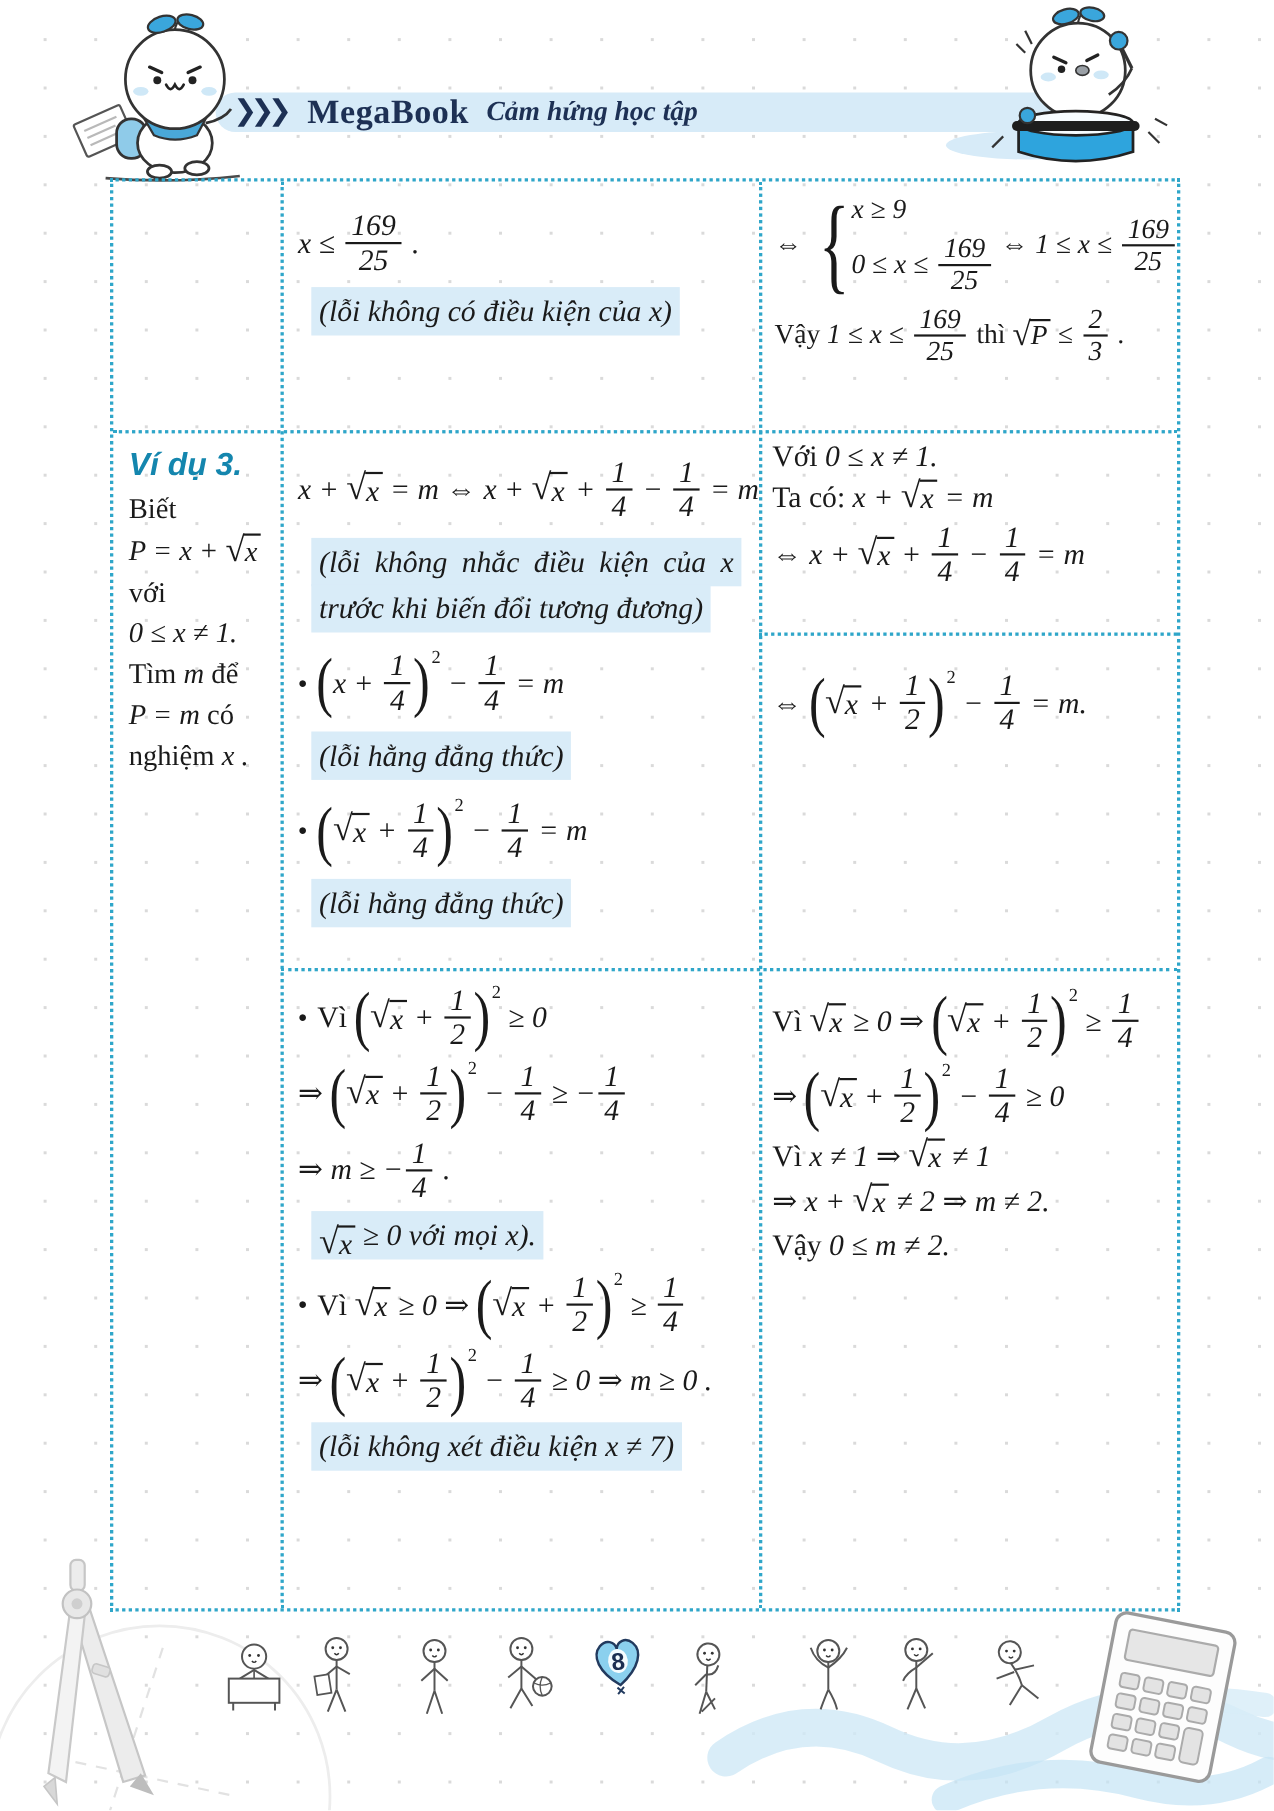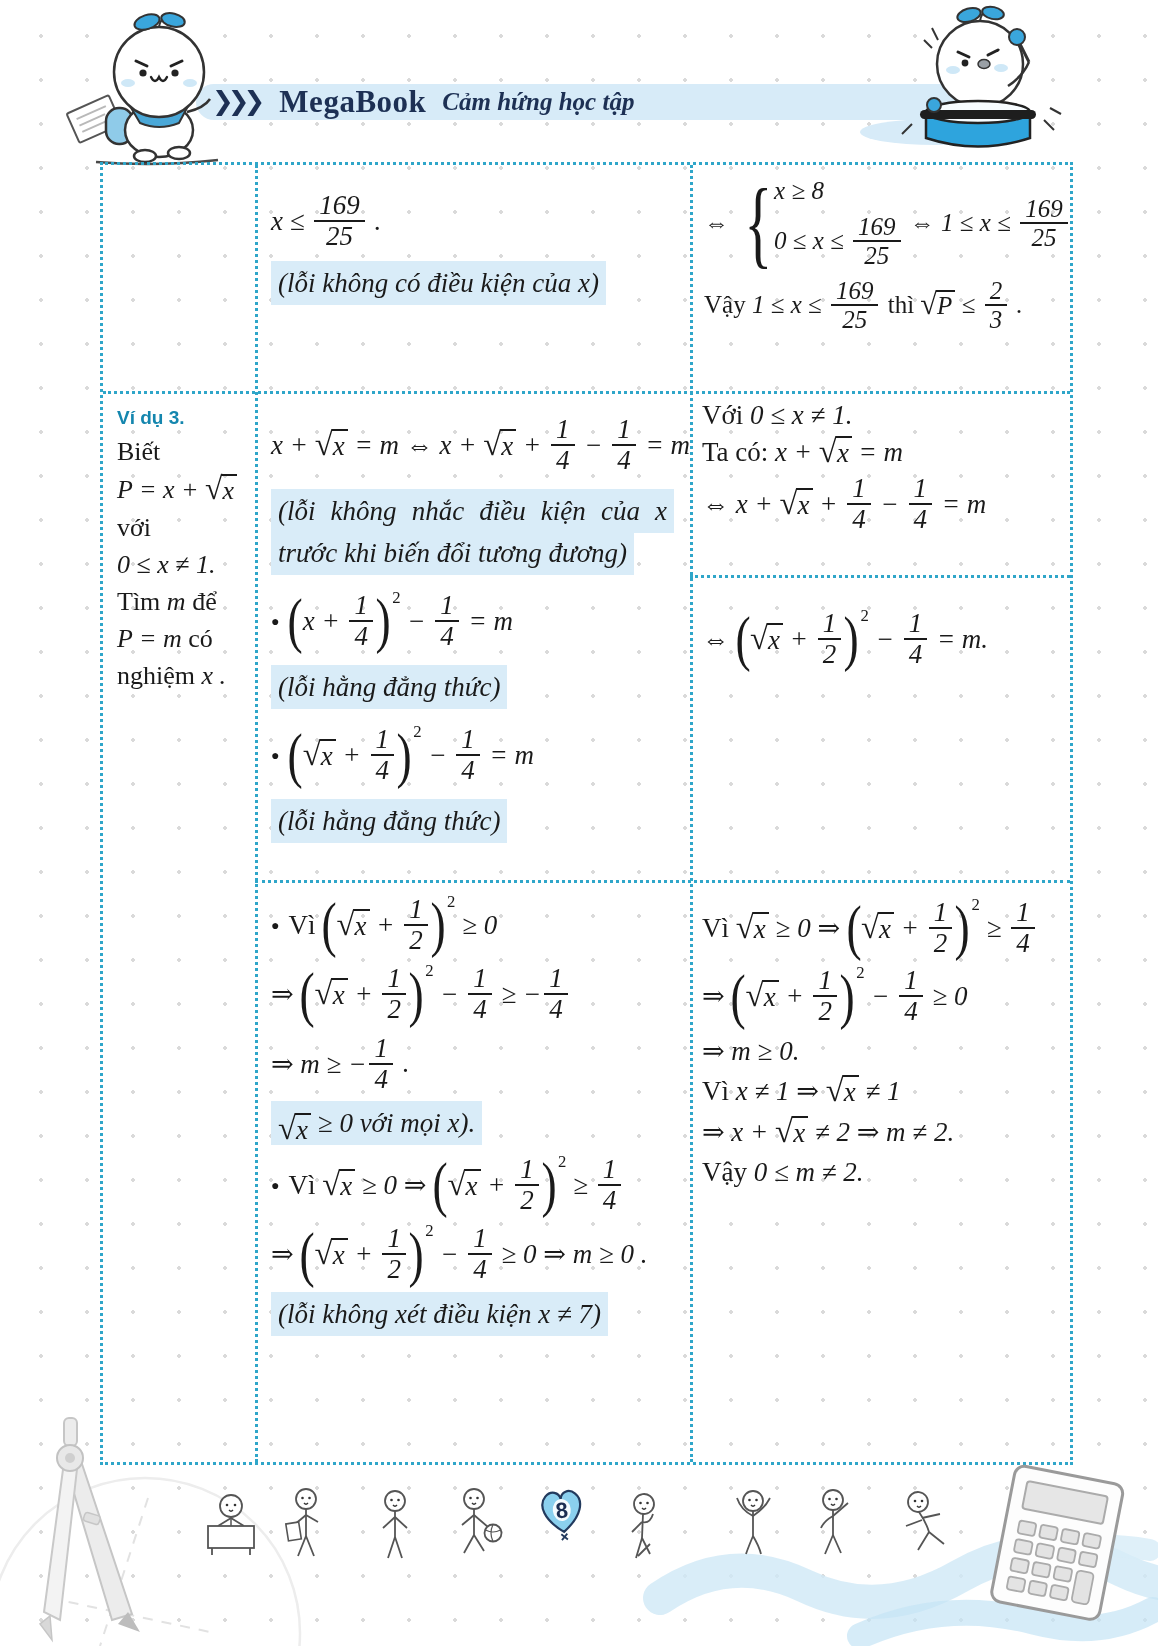--- a/index.html
+++ b/index.html
@@ -37,33 +37,33 @@
   .rad{border-top:2px solid #1a1a1a;line-height:1.15;padding:0 3px 0 1px;margin-left:-1px;}
   .bigp{font-style:normal;font-size:2.25em;font-weight:400;line-height:.85;transform:scaleX(.75);
     display:inline-block;margin:0 -3px;flex:none;}
   .msup{font-style:normal;font-size:.62em;align-self:flex-start;position:relative;top:-3px;margin-left:2px;}
   .cases{display:inline-flex;align-items:center;flex:none;}
   .brace{font-style:normal;font-size:3.9em;font-weight:200;line-height:.85;transform:scaleX(.6);margin-right:-8px;}
   .ccol{display:inline-flex;flex-direction:column;gap:8px;}
   .cline{display:flex;align-items:center;}
   
   .hlline{font-size:27px;font-style:italic;margin:12px 0;line-height:1.55;}
-  .hlline .in{background:var(--highlight);padding:7px 7px;box-decoration-break:clone;-webkit-box-decoration-break:clone;}
+  .hlline .in{background:var(--highlight);padding:7px 7px;box-decoration-break:clone;margin-left:12px;-webkit-box-decoration-break:clone;}
   .hlline .mi,.hlline .mrm{white-space:normal;}
   .hlline .sqrt{vertical-align:-7px;}
   .just{text-align:justify;}
   
   .r1m{padding:12px 18px 0 16px;}
   .r1m .mline{margin:14px 0 10px;}
   .r1r{padding:4px 6px 0 14px;font-size:25px;}
   .r1r .mline{font-size:25px;margin:8px 0;}
   .r2l{padding:14px 6px 0 14px;font-size:26px;}
   .r2l .mline{font-size:26px;margin:7px 0;}
-  .vd-title{font-family:"Liberation Sans",sans-serif;font-weight:bold;
-    font-size:19px;color:var(--title_teal);margin:2px 0 8px;}
+  .vd-title{font-family:"Liberation Sans",sans-serif;font-style:italic;font-weight:bold;
+    font-size:29px;color:var(--title_teal);margin:2px 0 8px;}
   .r2m{padding:8px 16px 0 16px;}
   .r2m .mline{margin:16px 0;}
   .r2m .hlline{margin:10px 0;}
   .r2ra{padding:4px 4px 0 12px;}
   .r2ra .mline{margin:5px 0;}
   .r2rb{padding:24px 4px 0 12px;}
   .r3m{padding:6px 14px 0 16px;}
   .r3m .mline{margin:9px 0;}
   .r3m .hlline{margin:8px 0;line-height:1.5;}
   .r3r{padding:10px 4px 0 12px;}
@@ -157,21 +157,21 @@
       <div class="hlline"><span class="in"><span class="mi">(lỗi không có điều kiện của x)</span></span></div>
     </div>
 
     <div class="cell r1r" style="left:587px;top:0;width:386px;height:226px;">
       <div class="mline">
           <span class="mi">⇔ </span>
           <span class="cases">
             <span class="brace">{</span>
             <span class="ccol">
               <span class="cline">
-                <span class="mi">x ≥ 8</span>
+                <span class="mi">x ≥ 9</span>
               </span>
               <span class="cline">
                 <span class="mi">0 ≤ x ≤ </span>
                 <span class="frac">
                   <span class="fn">169</span>
                   <span class="fd">25</span>
                 </span>
               </span>
             </span>
           </span>
@@ -504,23 +504,20 @@
             <span class="fd">2</span>
           </span>
           <span class="bigp">)</span>
           <span class="msup">2</span>
           <span class="mi"> − </span>
           <span class="frac">
             <span class="fn">1</span>
             <span class="fd">4</span>
           </span>
           <span class="mi"> ≥ 0</span>
-        </div>
-      <div class="mline">
-          <span class="mi">⇒ m ≥ 0.</span>
         </div>
       <div class="mline">
           <span class="mrm">Vì </span>
           <span class="mi">x ≠ 1 ⇒ </span>
           <span class="sqrt">
             <span class="rsign">√</span>
             <span class="rad">x</span>
           </span>
           <span class="mi"> ≠ 1</span>
         </div>

